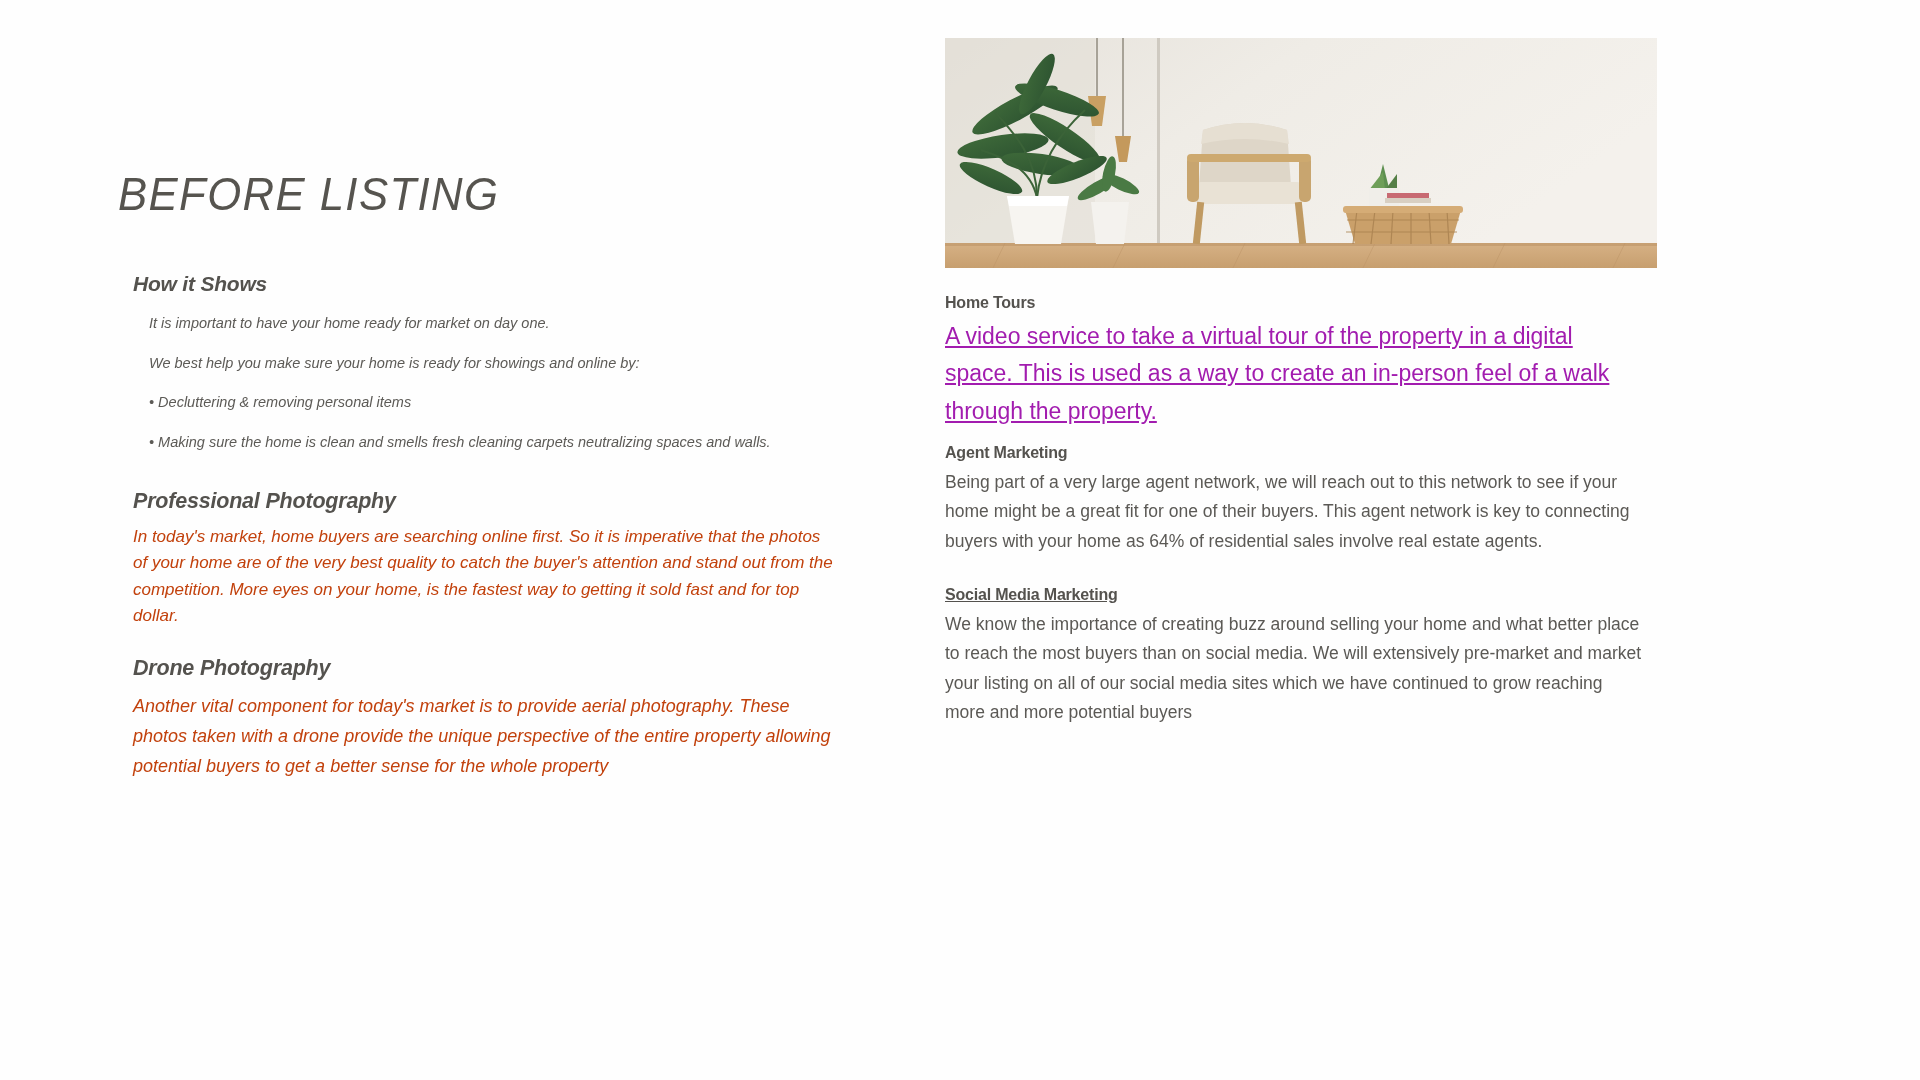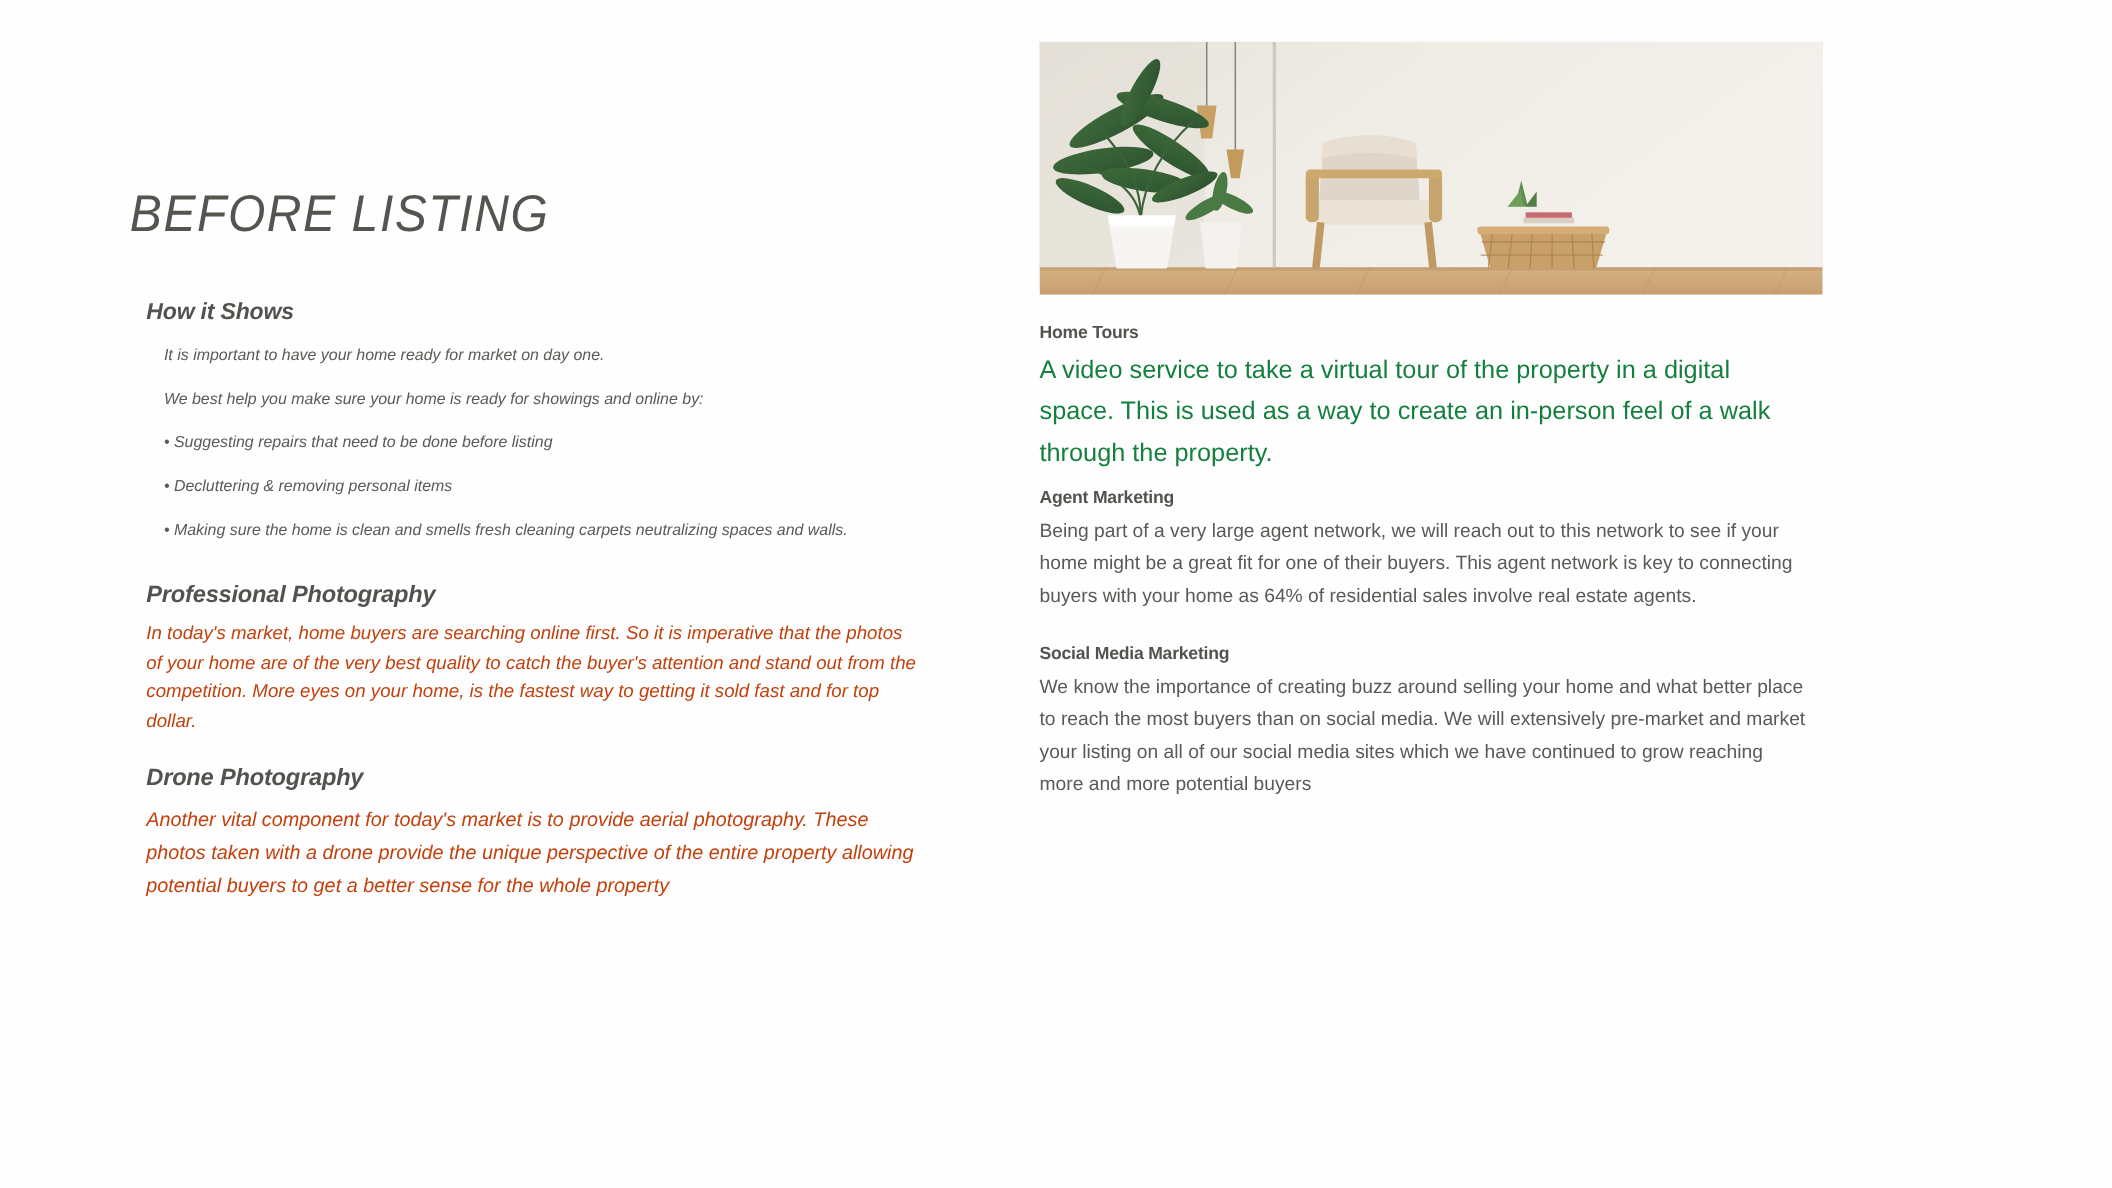--- a/index.html
+++ b/index.html
@@ -100,49 +100,50 @@
   .r-head {
     font-size: 16px;
     font-weight: bold;
     color: #54524e;
     margin: 0 0 6px 0;
     letter-spacing: -0.2px;
   }
   .r-body-lg {
     font-size: 23px;
     line-height: 1.62;
-    color: #15803d;
+    color: #a21caf;
     margin: 0 0 14px 0;
     font-weight: 400;
+    text-decoration: underline;
   }
   .r-body {
     font-size: 17.5px;
     line-height: 1.68;
     color: #5b5955;
     margin: 0 0 30px 0;
   }
   .r-head.gap {
     margin-top: 6px;
+    text-decoration: underline;
   }
 </style>
 </head>
 <body>
 
 <div class="page">
 
   <div class="left-col">
     <h1 class="page-title">BEFORE LISTING</h1>
 
     <div class="left-body">
 
       <div class="tiny-block">
         <h2 class="sec-head-sm">How it Shows</h2>
         <p class="tiny-line">It is important to have your home ready for market on day one.</p>
         <p class="tiny-line">We best help you make sure your home is ready for showings and online by:</p>
-        <p class="tiny-line">• Suggesting repairs that need to be done before listing</p>
         <p class="tiny-line">• Decluttering &amp; removing personal items</p>
         <p class="tiny-line"> • Making sure the home is clean and smells fresh cleaning carpets neutralizing spaces and walls.</p>
       </div>
 
       <div>
         <h2 class="sec-head">Professional Photography</h2>
         <p class="sec-body">In today's market, home buyers are searching online first. So it is imperative that the photos of your home are of the very best quality to catch the buyer's attention and stand out from the competition. More eyes on your home, is the fastest way to getting it sold fast and for top dollar.</p>
       </div>
 
       <div>

